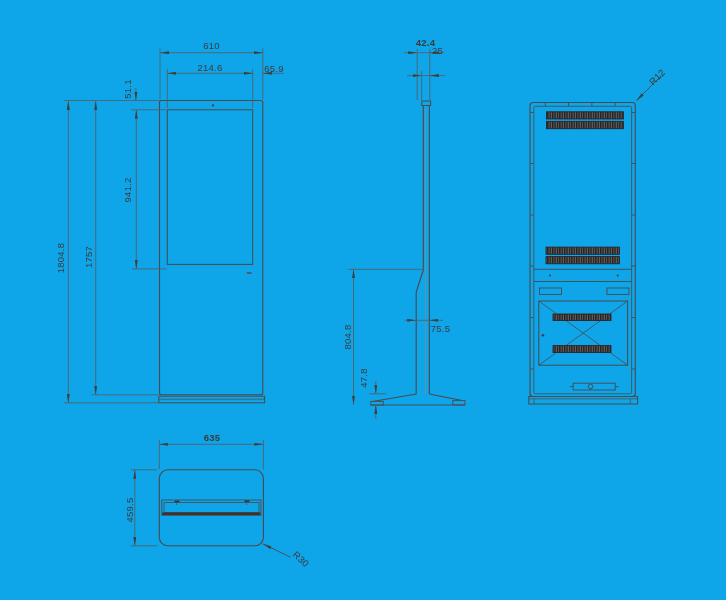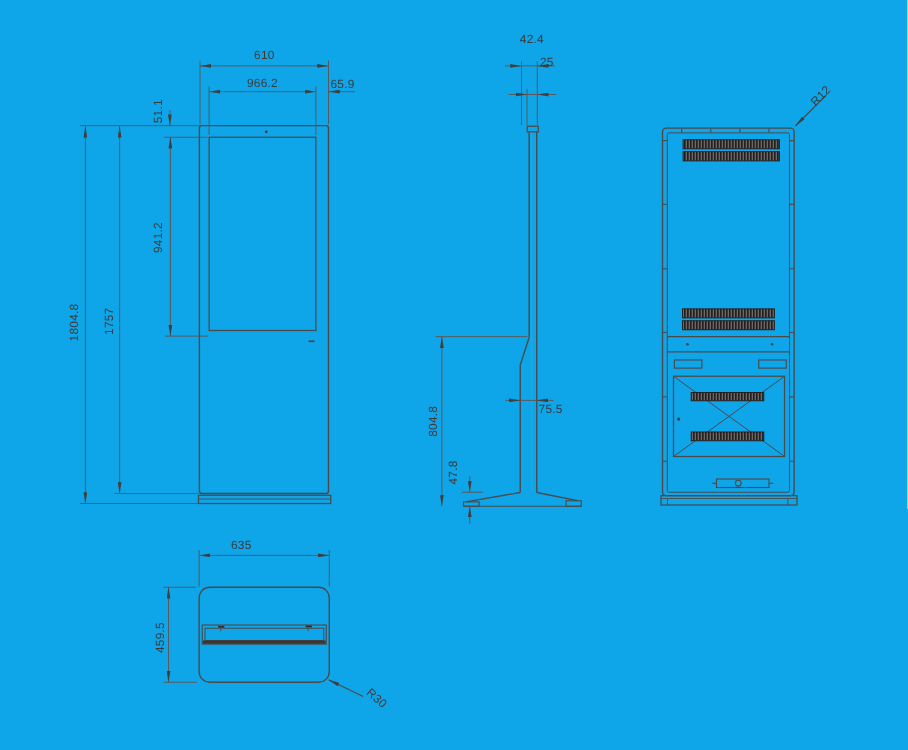--- a/index.html
+++ b/index.html
@@ -180,29 +180,29 @@
     <line x1="159.3" y1="444.3" x2="263.4" y2="444.3" marker-start="url(#arr)" marker-end="url(#arr)"></line>
     <line x1="130.8" y1="469.8" x2="157" y2="469.8"></line>
     <line x1="130.8" y1="545.8" x2="157.5" y2="545.8"></line>
     <line x1="134.8" y1="469.8" x2="134.8" y2="545.8" marker-start="url(#arr)" marker-end="url(#arr)"></line>
   </g>
 
   <line x1="262.8" y1="543.8" x2="290.5" y2="557.2" stroke="#4a4a4a" stroke-width="0.9" marker-start="url(#arr)"></line>
 </svg>
 
 <div class="lbl" style="left:211.5px; top:44.5px;">610</div>
-<div class="lbl" style="left:210px;   top:66.5px;">966.2</div>
+<div class="lbl" style="left:210px;   top:66.5px;">214.6</div>
 <div class="lbl" style="left:274px;   top:67.5px;">65.9</div>
 <div class="lbl v" style="left:126.5px; top:88.5px;">51.1</div>
 <div class="lbl v" style="left:127px;   top:189.5px;">941.2</div>
 <div class="lbl v" style="left:60px;    top:257.5px;">1804.8</div>
 <div class="lbl v" style="left:87.5px;  top:257px;">1757</div>
-<div class="lbl" style="left:425.5px; top:32px;">42.4</div>
+<div class="lbl" style="left:425.5px; top:42px;font-weight:bold;">42.4</div>
 <div class="lbl" style="left:437.5px; top:50px;">25</div>
 <div class="lbl v" style="left:347px;   top:336.5px;">804.8</div>
 <div class="lbl" style="left:440.5px; top:327.5px;text-align:center;">75.5</div>
 <div class="lbl v" style="left:362.5px; top:377.5px;">47.8</div>
 <div class="lbl r12" style="left:657px;   top:77px;">R12</div>
-<div class="lbl" style="left:193px; top:436.5px;">635</div>
+<div class="lbl" style="left:212px; top:436.5px;font-weight:bold;">635</div>
 <div class="lbl v" style="left:128.5px; top:509.5px;">459.5</div>
 <div class="lbl r30" style="left:301px;   top:558.5px;">R30</div>
 
 </div>
 
 </body></html>

